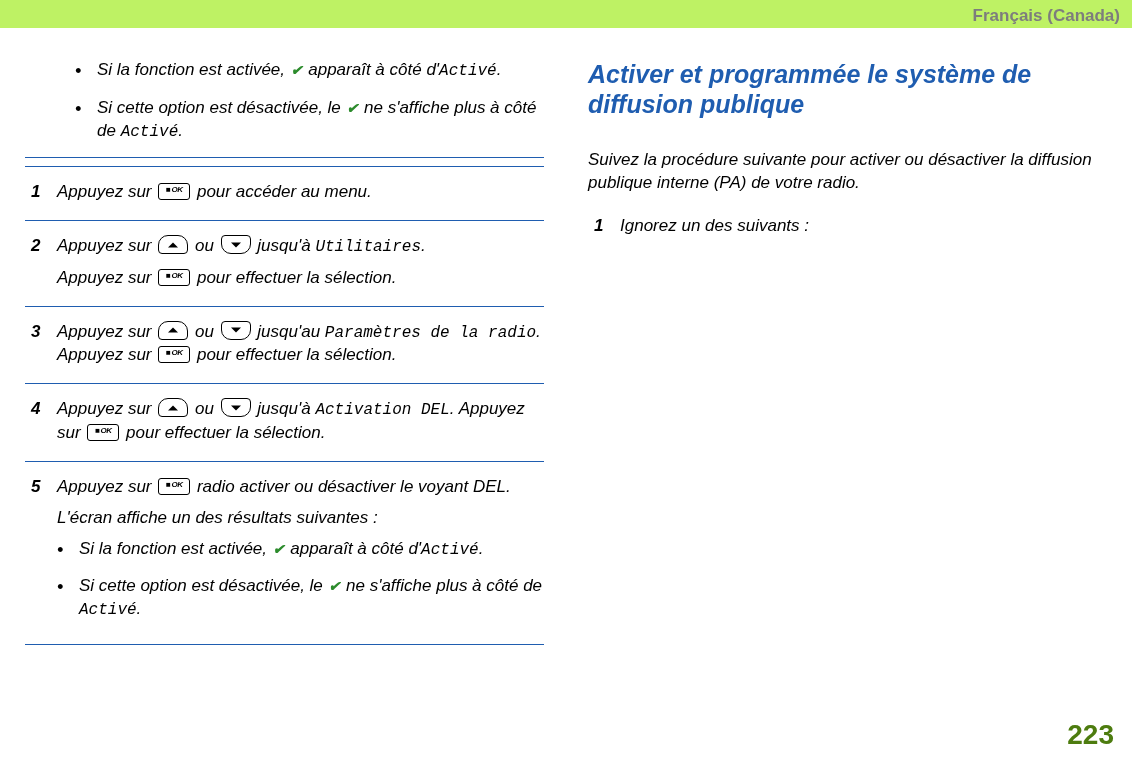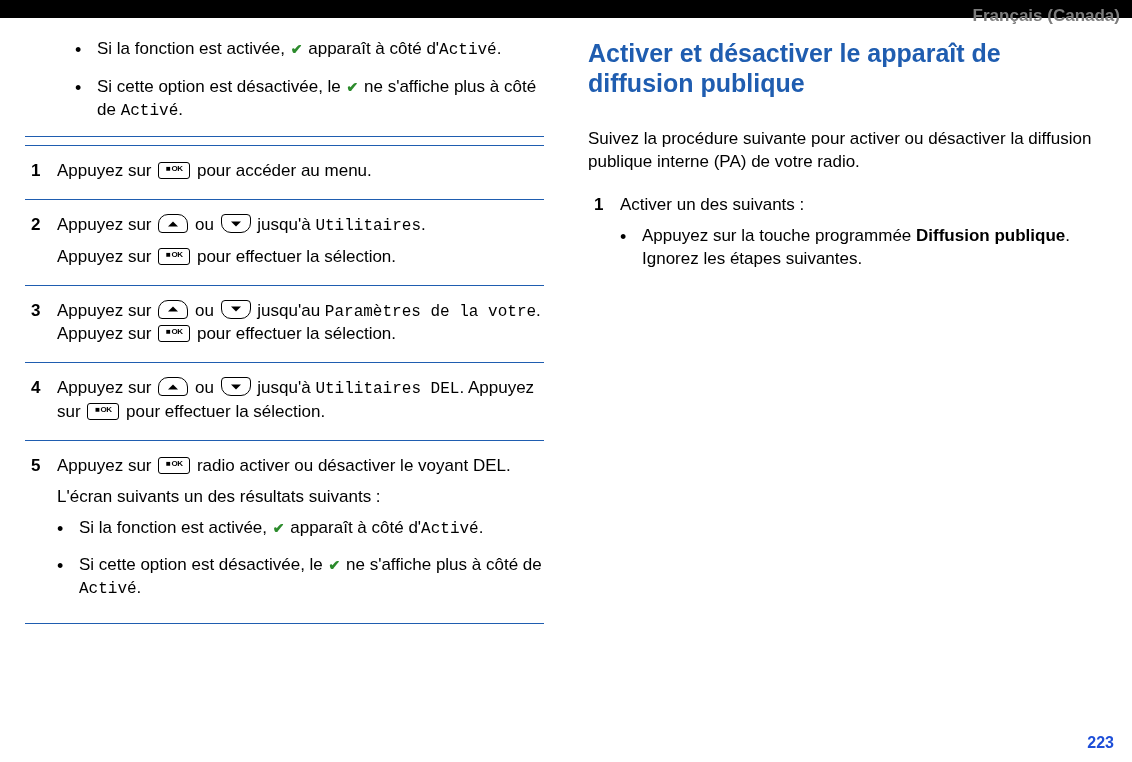--- a/index.html
+++ b/index.html
@@ -6,36 +6,37 @@
   html, body { width: 1132px; height: 762px; }
   body {
     font-family: Arial, Helvetica, sans-serif;
     font-size: 17px;
     color: #000;
     background: #fff;
     line-height: 1.35;
     position: relative;
   }
   .topbar {
-    background: #000000;
-    height: 18px;
+    background: #bef264;
+    height: 28px;
     padding: 5px 12px 0 12px;
     text-align: right;
   }
   .topbar span {
     color: #7d7d7d;
     font-weight: bold;
     font-size: 17px;
   }
   .page {
-    padding: 20px 25px 0 25px;
+    padding: 31px 25px 0 25px;
     column-count: 2;
     column-gap: 44px;
     column-fill: auto;
     height: 680px;
+    font-style: italic;
   }
   .bullet-list {
     list-style: none;
     margin-left: 50px;
   }
   .bullet-list li {
     position: relative;
     margin-bottom: 14px;
     padding-left: 22px;
   }
@@ -126,23 +127,23 @@
   .icon-key.up::after { border-bottom: 5px solid #000; }
   .icon-key.down::after { border-top: 5px solid #000; }
   .end-rule {
     border-top: 1.5px solid #1f5db0;
     margin-top: 2px;
   }
   .pagenum {
     position: absolute;
     bottom: 8px;
     right: 18px;
-    color: #1d4ed8;
-    font-weight: bold;
-    font-size: 16px;
+    color: #4d7c0f;
+    font-weight: bold;
+    font-size: 28px;
   }
   .bold { font-weight: bold; }
   .avoid-break { break-inside: avoid; }
 </style>
 </head>
 <body>
 
 <div class="topbar">
   <span>Français (Canada)</span>
 </div>
@@ -173,61 +174,56 @@
       <div class="step-num">2</div>
       <div class="step-body">
         <p><span>Appuyez sur </span><span class="icon-key up"></span><span> ou </span><span class="icon-key down"></span><span> jusqu'à </span><span class="mono">Utilitaires</span>.</p>
         <p><span>Appuyez sur </span><span class="icon-key ok"></span><span> pour effectuer la sélection.</span></p>
       </div>
     </div>
 
     <div class="step avoid-break">
       <div class="step-num">3</div>
       <div class="step-body">
-        <p><span>Appuyez sur </span><span class="icon-key up"></span><span> ou </span><span class="icon-key down"></span><span> jusqu'au </span><span class="mono">Paramètres de la votre</span><span>. Appuyez sur </span><span class="icon-key ok"></span><span> pour effectuer la sélection.</span></p>
+        <p><span>Appuyez sur </span><span class="icon-key up"></span><span> ou </span><span class="icon-key down"></span><span> jusqu'au </span><span class="mono">Paramètres de la radio</span><span>. Appuyez sur </span><span class="icon-key ok"></span><span> pour effectuer la sélection.</span></p>
       </div>
     </div>
 
     <div class="step avoid-break">
       <div class="step-num">4</div>
       <div class="step-body">
-        <p><span>Appuyez sur </span><span class="icon-key up"></span><span> ou </span><span class="icon-key down"></span><span> jusqu'à </span><span class="mono">Utilitaires DEL</span><span>. Appuyez sur </span><span class="icon-key ok"></span><span> pour effectuer la sélection.</span></p>
+        <p><span>Appuyez sur </span><span class="icon-key up"></span><span> ou </span><span class="icon-key down"></span><span> jusqu'à </span><span class="mono">Activation DEL</span><span>. Appuyez sur </span><span class="icon-key ok"></span><span> pour effectuer la sélection.</span></p>
       </div>
     </div>
 
     <div class="step">
       <div class="step-num">5</div>
       <div class="step-body">
         <p><span>Appuyez sur </span><span class="icon-key ok"></span><span> radio activer ou désactiver le voyant DEL.</span></p>
-        <p>L'écran suivants un des résultats suivants :</p>
+        <p>L'écran affiche un des résultats suivantes :</p>
         <ul class="bullet-list">
           <li>
             <span>Si la fonction est activée, </span><span class="check"></span><span> apparaît à côté d'</span><span class="mono">Activé</span>.
           </li>
           <li>
             <span>Si cette option est désactivée, le </span><span class="check"></span><span> ne s'affiche plus à côté de </span><span class="mono">Activé</span>.
           </li>
         </ul>
       </div>
     </div>
   </div>
   <div class="end-rule"></div>
 
-  <h2 class="section">Activer et désactiver le apparaît de diffusion publique</h2>
+  <h2 class="section">Activer et programmée le système de diffusion publique</h2>
   <p class="intro">Suivez la procédure suivante pour activer ou désactiver la diffusion publique interne (PA) de votre radio.</p>
 
   <div class="steps">
     <div class="step avoid-break" style="border-top:none;padding-top:6px">
       <div class="step-num">1</div>
       <div class="step-body">
-        <p>Activer un des suivants :</p>
-        <ul class="bullet-list">
-          <li>
-            <span>Appuyez sur la touche programmée </span><span class="bold">Diffusion publique</span><span>. Ignorez les étapes suivantes.</span>
-          </li>
-        </ul>
+        <p>Ignorez un des suivants :</p>
       </div>
     </div>
   </div>
 
 </div>
 
 <div class="pagenum">223</div>
 
 </body></html>

